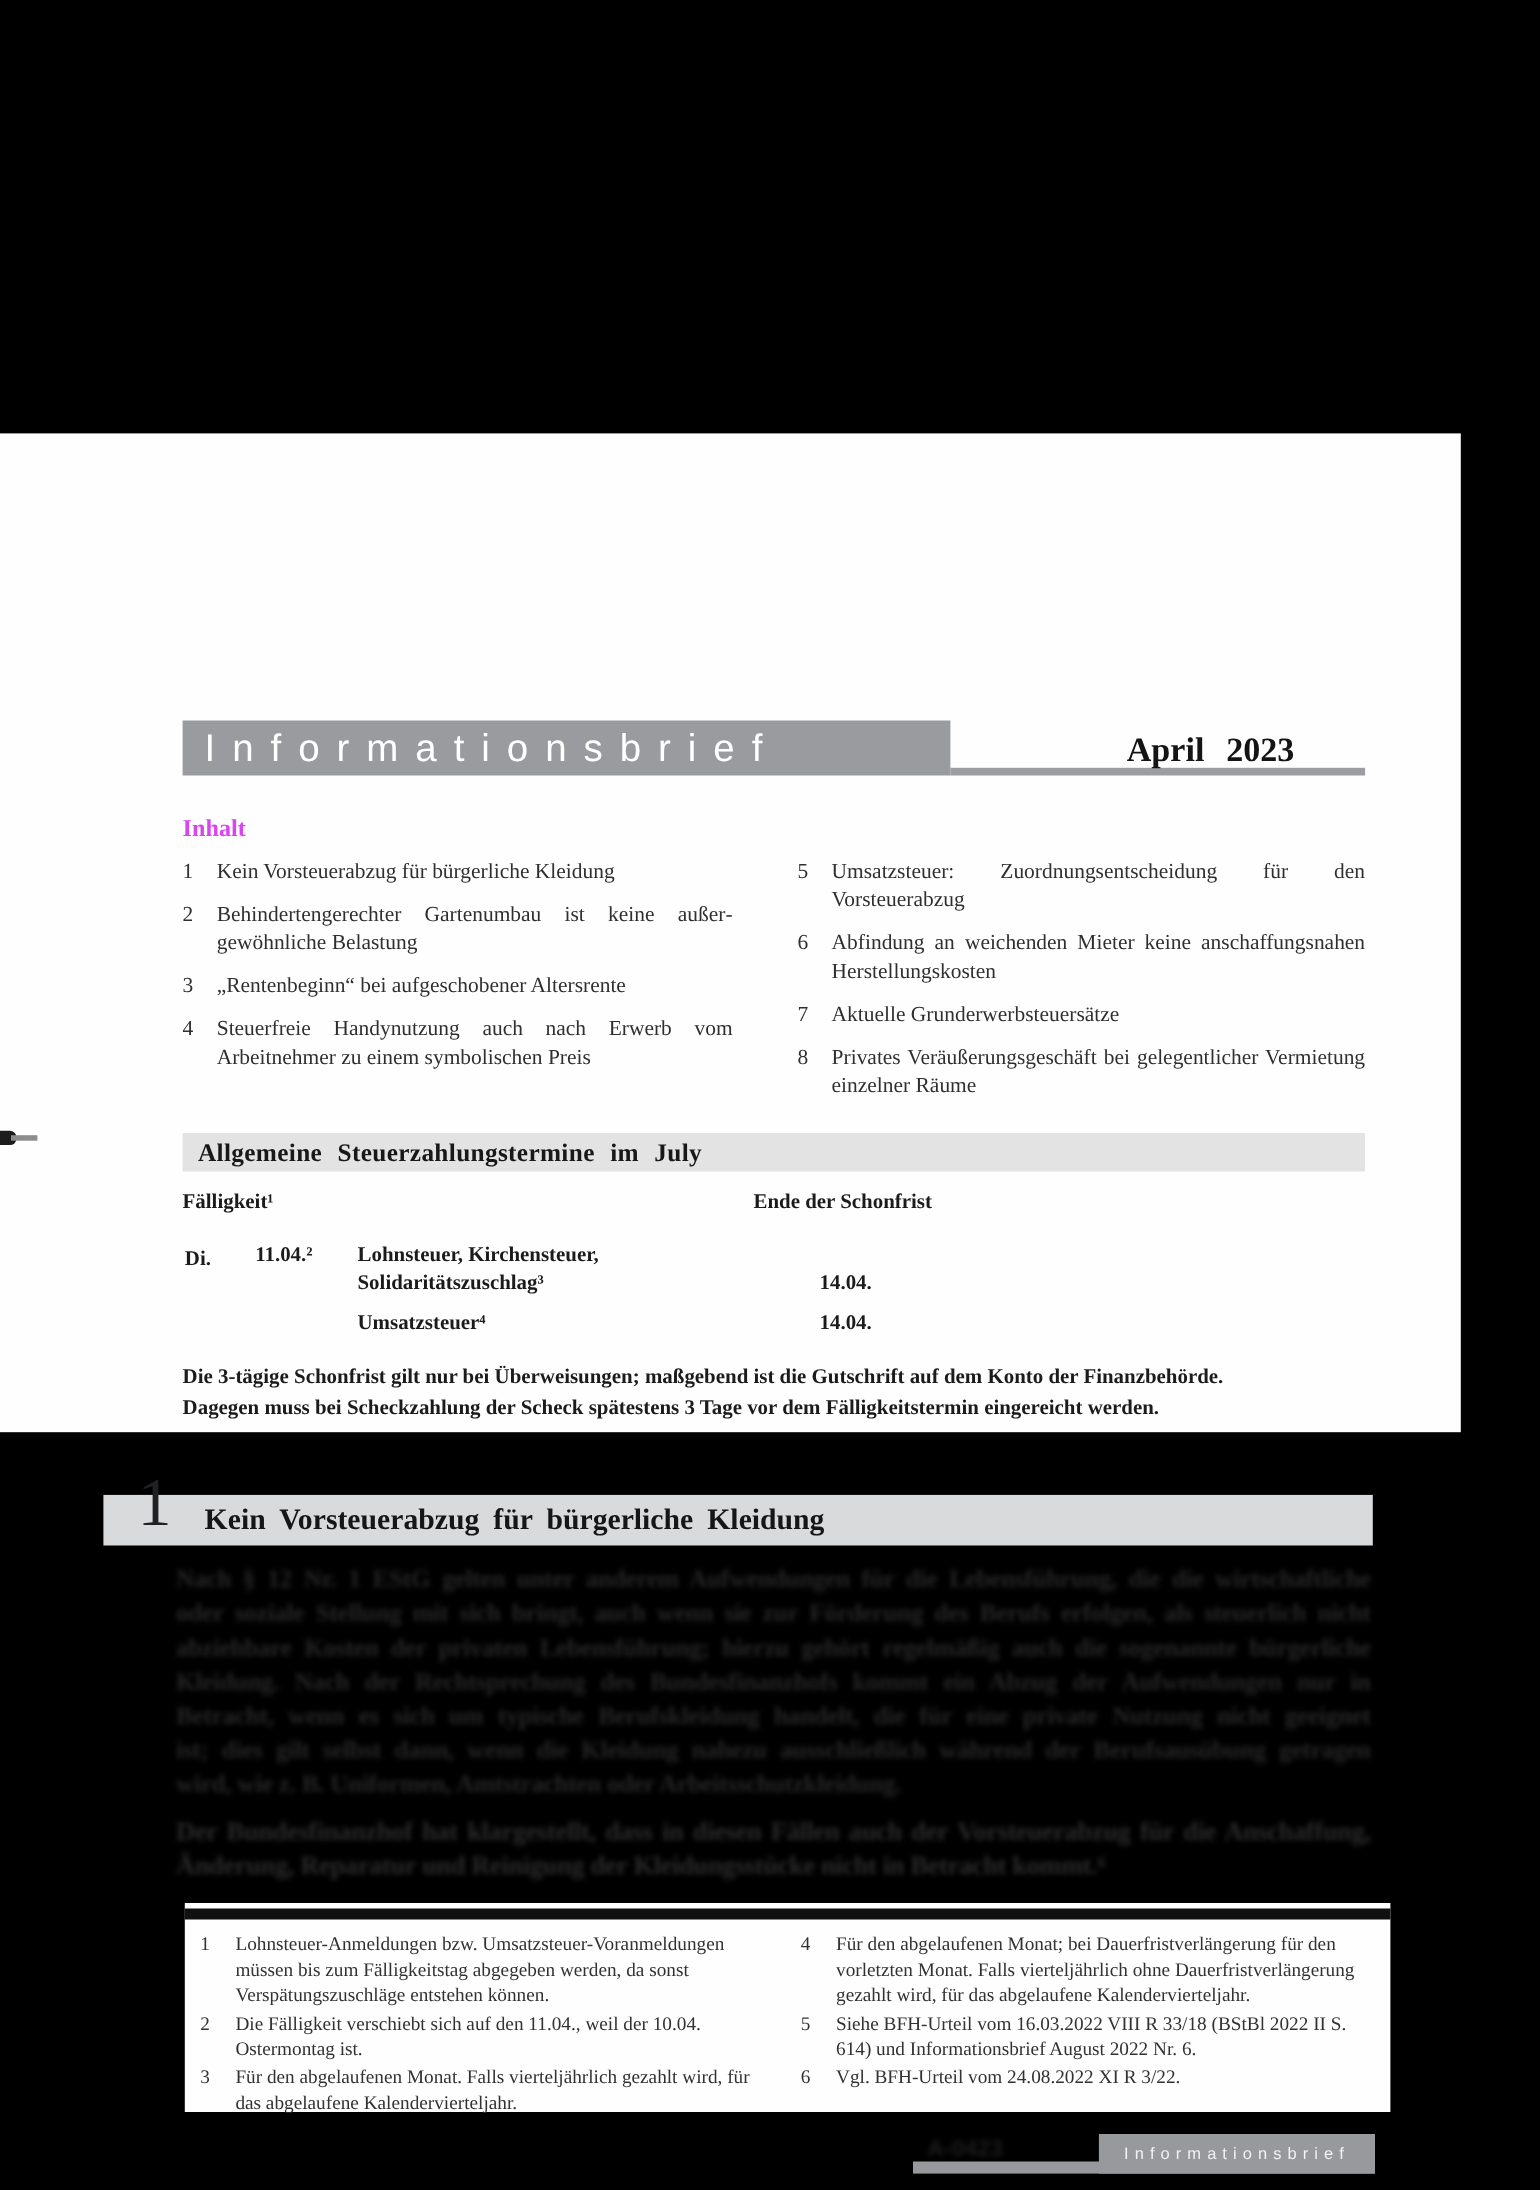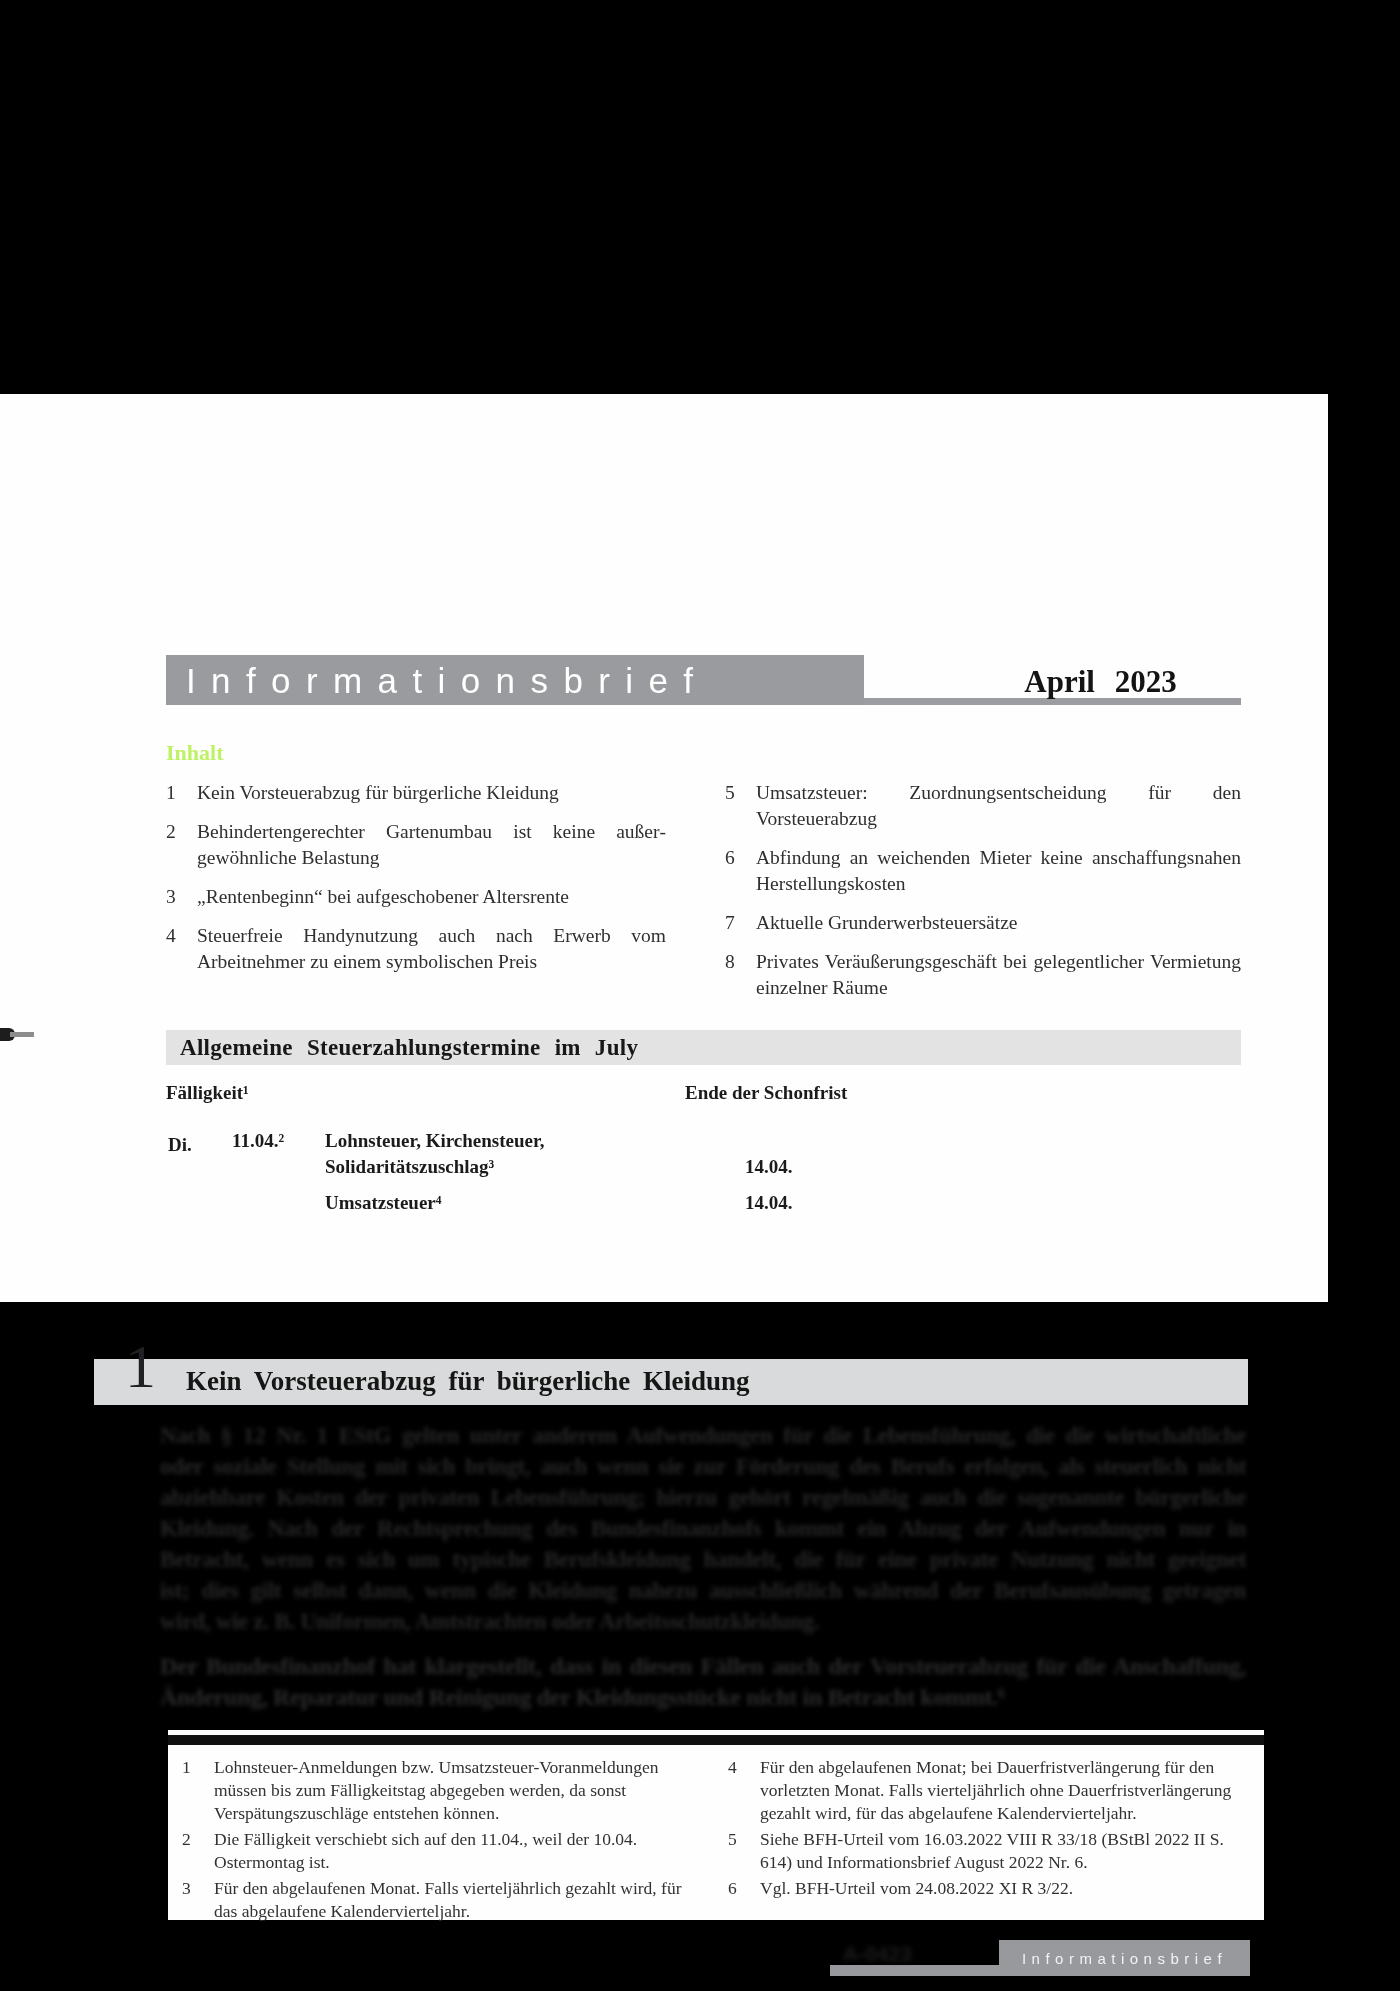--- a/index.html
+++ b/index.html
@@ -11,21 +11,21 @@
   
   .cropmark-dot{left:0;top:984px;width:15px;height:13px;background:#1d1d1d;border-radius:0 6px 6px 0;}
   .cropmark-line{left:10px;top:988px;width:24px;height:5px;background:#8d8d8d;}
   
   .masthead{left:166px;top:611px;width:698px;height:50px;background:#999b9e;color:#ffffff;
             font-family:"Liberation Sans","DejaVu Sans",sans-serif;font-size:35px;line-height:51px;
             letter-spacing:0.44em;padding-left:20px;box-sizing:border-box;white-space:nowrap;overflow:hidden;}
   .masthead-rule{left:864px;top:654px;width:377px;height:7px;background:#9b9da0;}
   .issue-date{left:960px;top:620px;width:281px;text-align:center;font-weight:bold;font-size:31px;
               color:#141414;word-spacing:12px;}
-  .inhalt{left:166px;top:696px;font-weight:bold;font-size:22px;color:#bef264;}
+  .inhalt{left:166px;top:696px;font-weight:bold;font-size:22px;color:#d946ef;}
   
   .toc-col{top:736px;font-size:19.5px;line-height:26px;color:#2f2f2f;}
   .toc-left{left:166px;width:500px;}
   .toc-right{left:725px;width:516px;}
   .toc-item{display:flex;margin-bottom:13px;}
   .toc-item .n{width:31px;flex:none;}
   .toc-item .t{flex:1;text-align:justify;}
   
   .termine-bar{left:166px;top:986px;width:1075px;height:35px;background:#e3e3e3;font-weight:bold;
                font-size:23px;line-height:36px;color:#181818;padding-left:14px;box-sizing:border-box;
@@ -129,20 +129,24 @@
   <div class="abs lbl grace-label">Ende der Schonfrist</div>
 
   <div class="abs cell c-day">Di.</div>
   <div class="abs cell c-date">11.04.²</div>
   <div class="abs cell c-tax1">Lohnsteuer, Kirchensteuer,</div>
   <div class="abs cell c-tax2">Solidaritätszuschlag³</div>
   <div class="abs cell c-grace1">14.04.</div>
   <div class="abs cell c-tax3">Umsatzsteuer⁴</div>
   <div class="abs cell c-grace2">14.04.</div>
 
+  <div class="abs note">
+    <div>Die 3-tägige Schonfrist gilt nur bei Überweisungen; maßgebend ist die Gutschrift auf dem Konto der Finanzbehörde.</div>
+    <div>Dagegen muss bei Scheckzahlung der Scheck spätestens 3 Tage vor dem Fälligkeitstermin eingereicht werden.</div>
+  </div>
 
   <div class="abs sec1-bar"></div>
   <div class="abs sec1-num">1</div>
   <div class="abs sec1-title">Kein Vorsteuerabzug für bürgerliche Kleidung</div>
 
   <div class="abs blur-block p1">
     <div class="blur-line jl">Nach § 12 Nr. 1 EStG gelten unter anderem Aufwendungen für die Lebensführung, die die wirtschaftliche</div>
     <div class="blur-line jl">oder soziale Stellung mit sich bringt, auch wenn sie zur Förderung des Berufs erfolgen, als steuerlich nicht</div>
     <div class="blur-line jl">abziehbare Kosten der privaten Lebensführung; hierzu gehört regelmäßig auch die sogenannte bürgerliche</div>
     <div class="blur-line jl">Kleidung. Nach der Rechtsprechung des Bundesfinanzhofs kommt ein Abzug der Aufwendungen nur in</div>

